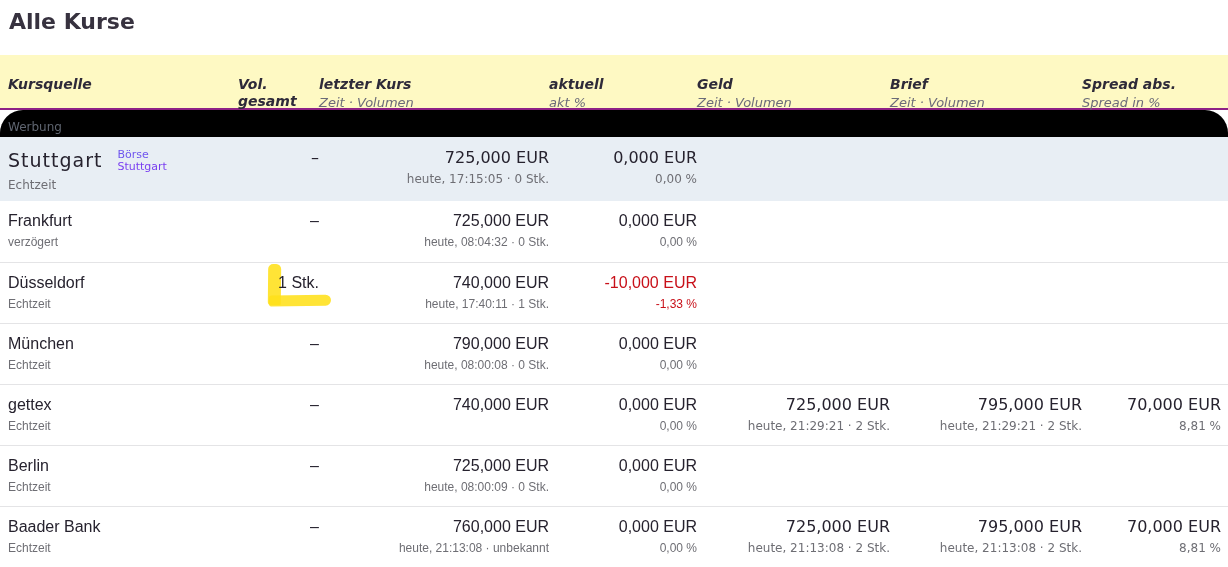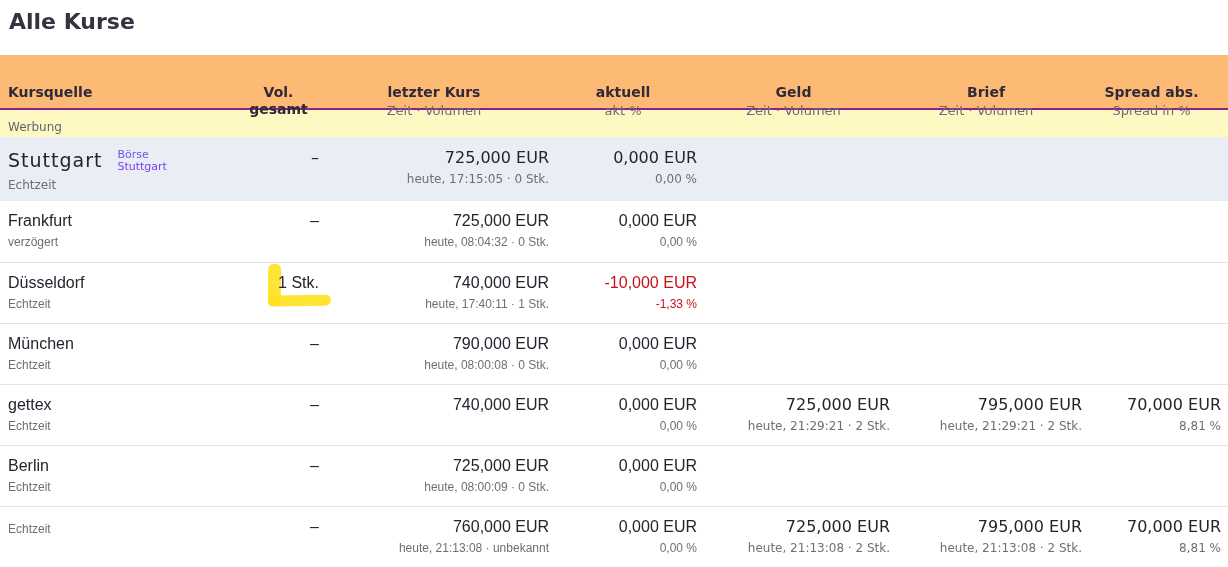--- a/index.html
+++ b/index.html
@@ -18,32 +18,33 @@
   .table { margin-top:19px; }
 
   .grid{
     display:grid;
     grid-template-columns:230px 81px 230px 148px 193px 192px 139px;
     padding-left:8px; padding-right:7px;
   }
 
   
   .thead{
-    background:#fdba74;
+    background:#fef9c3;
     border-bottom:2px solid #8e2186;
-    height:55px; padding-top:29px;
-    font-family:"DejaVu Sans", sans-serif;
-  }
-  .hcell{ text-align:center; }
+    height:55px; padding-top:21px;
+    font-family:"DejaVu Sans", sans-serif;
+    font-style:italic;
+  }
+  .hcell{ text-align:left; }
   .hcell.first{ text-align:left; }
   .h-label{ font-size:14px; font-weight:bold; color:#2e2a39; line-height:17px; }
   .h-sub{ font-size:13px; color:#6b6b78; margin-top:3px; line-height:14px; min-height:14px; }
 
   
-  .blue-block{ background:#fef9c3; }
+  .blue-block{ background:#000000;border-radius:23px; }
   .ad-row{
     font-family:"DejaVu Sans", sans-serif;
     font-size:12px; color:#5f6570; padding:10px 8px 1px; height:27px;
   }
 
   
   .row{ height:61px; padding-top:10px; position:relative; }
   .row.sponsored{ height:64px; padding-top:11px; background:#e8eef4; }
   .white + .white{ border-top:1px solid #e4e4e6; }
 
@@ -304,20 +305,21 @@
       <div class="sub"></div>
     </div>
     <div class="cell bcell">
       <div class="main"></div>
       <div class="sub"></div>
     </div>
   </div>
 
   <div class="grid row white">
     <div class="cell name">
+      <div class="main">Baader Bank</div>
       <div class="sub">Echtzeit</div>
     </div>
     <div class="cell">
       <div class="main">–</div>
     </div>
     <div class="cell">
       <div class="main">760,000 EUR</div>
       <div class="sub">heute, 21:13:08 · unbekannt</div>
     </div>
     <div class="cell">

